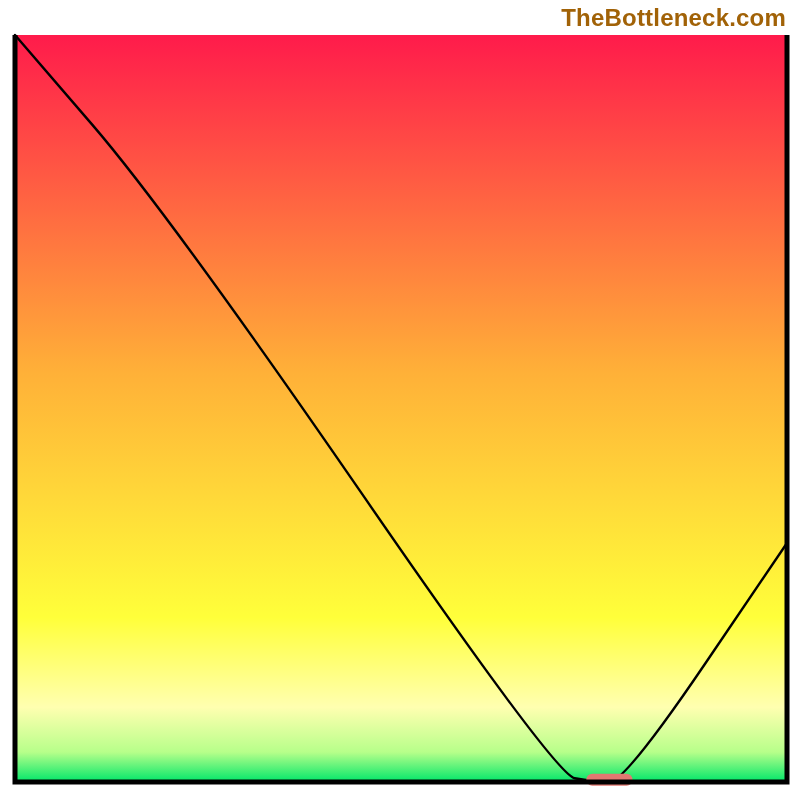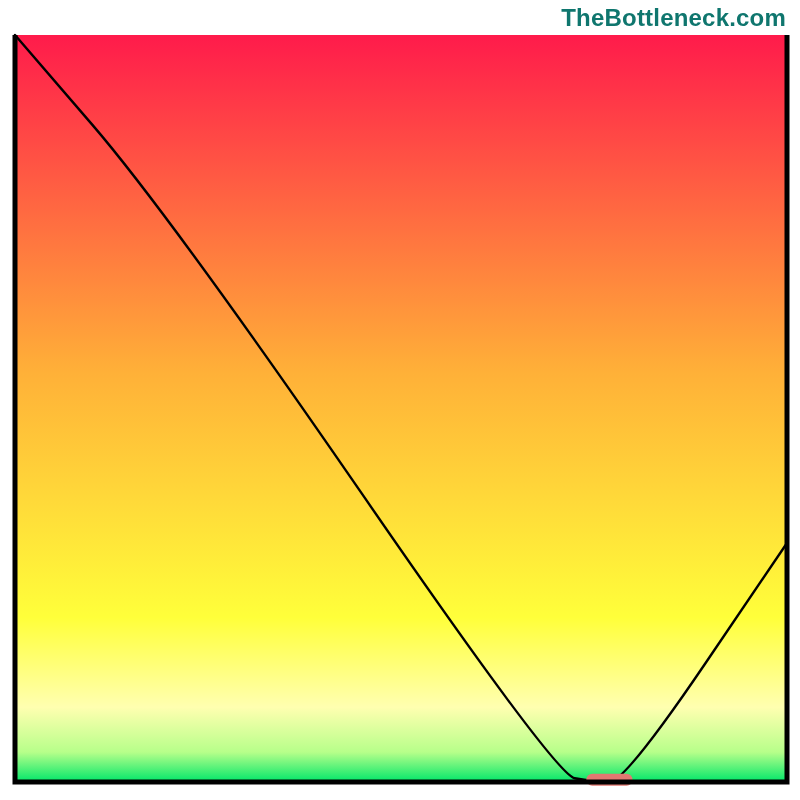--- a/index.html
+++ b/index.html
@@ -15,21 +15,21 @@
     position: relative;
     width: 800px;
     height: 800px;
   }
   .watermark {
     position: absolute;
     top: 4px;
     right: 14px;
     font-size: 24px;
     font-weight: 600;
-    color: #0f766e;
+    color: #a16207;
     letter-spacing: 0.2px;
     user-select: none;
   }
   svg.plot {
     position: absolute;
     left: 0;
     top: 0;
   }
 </style>
 </head>

